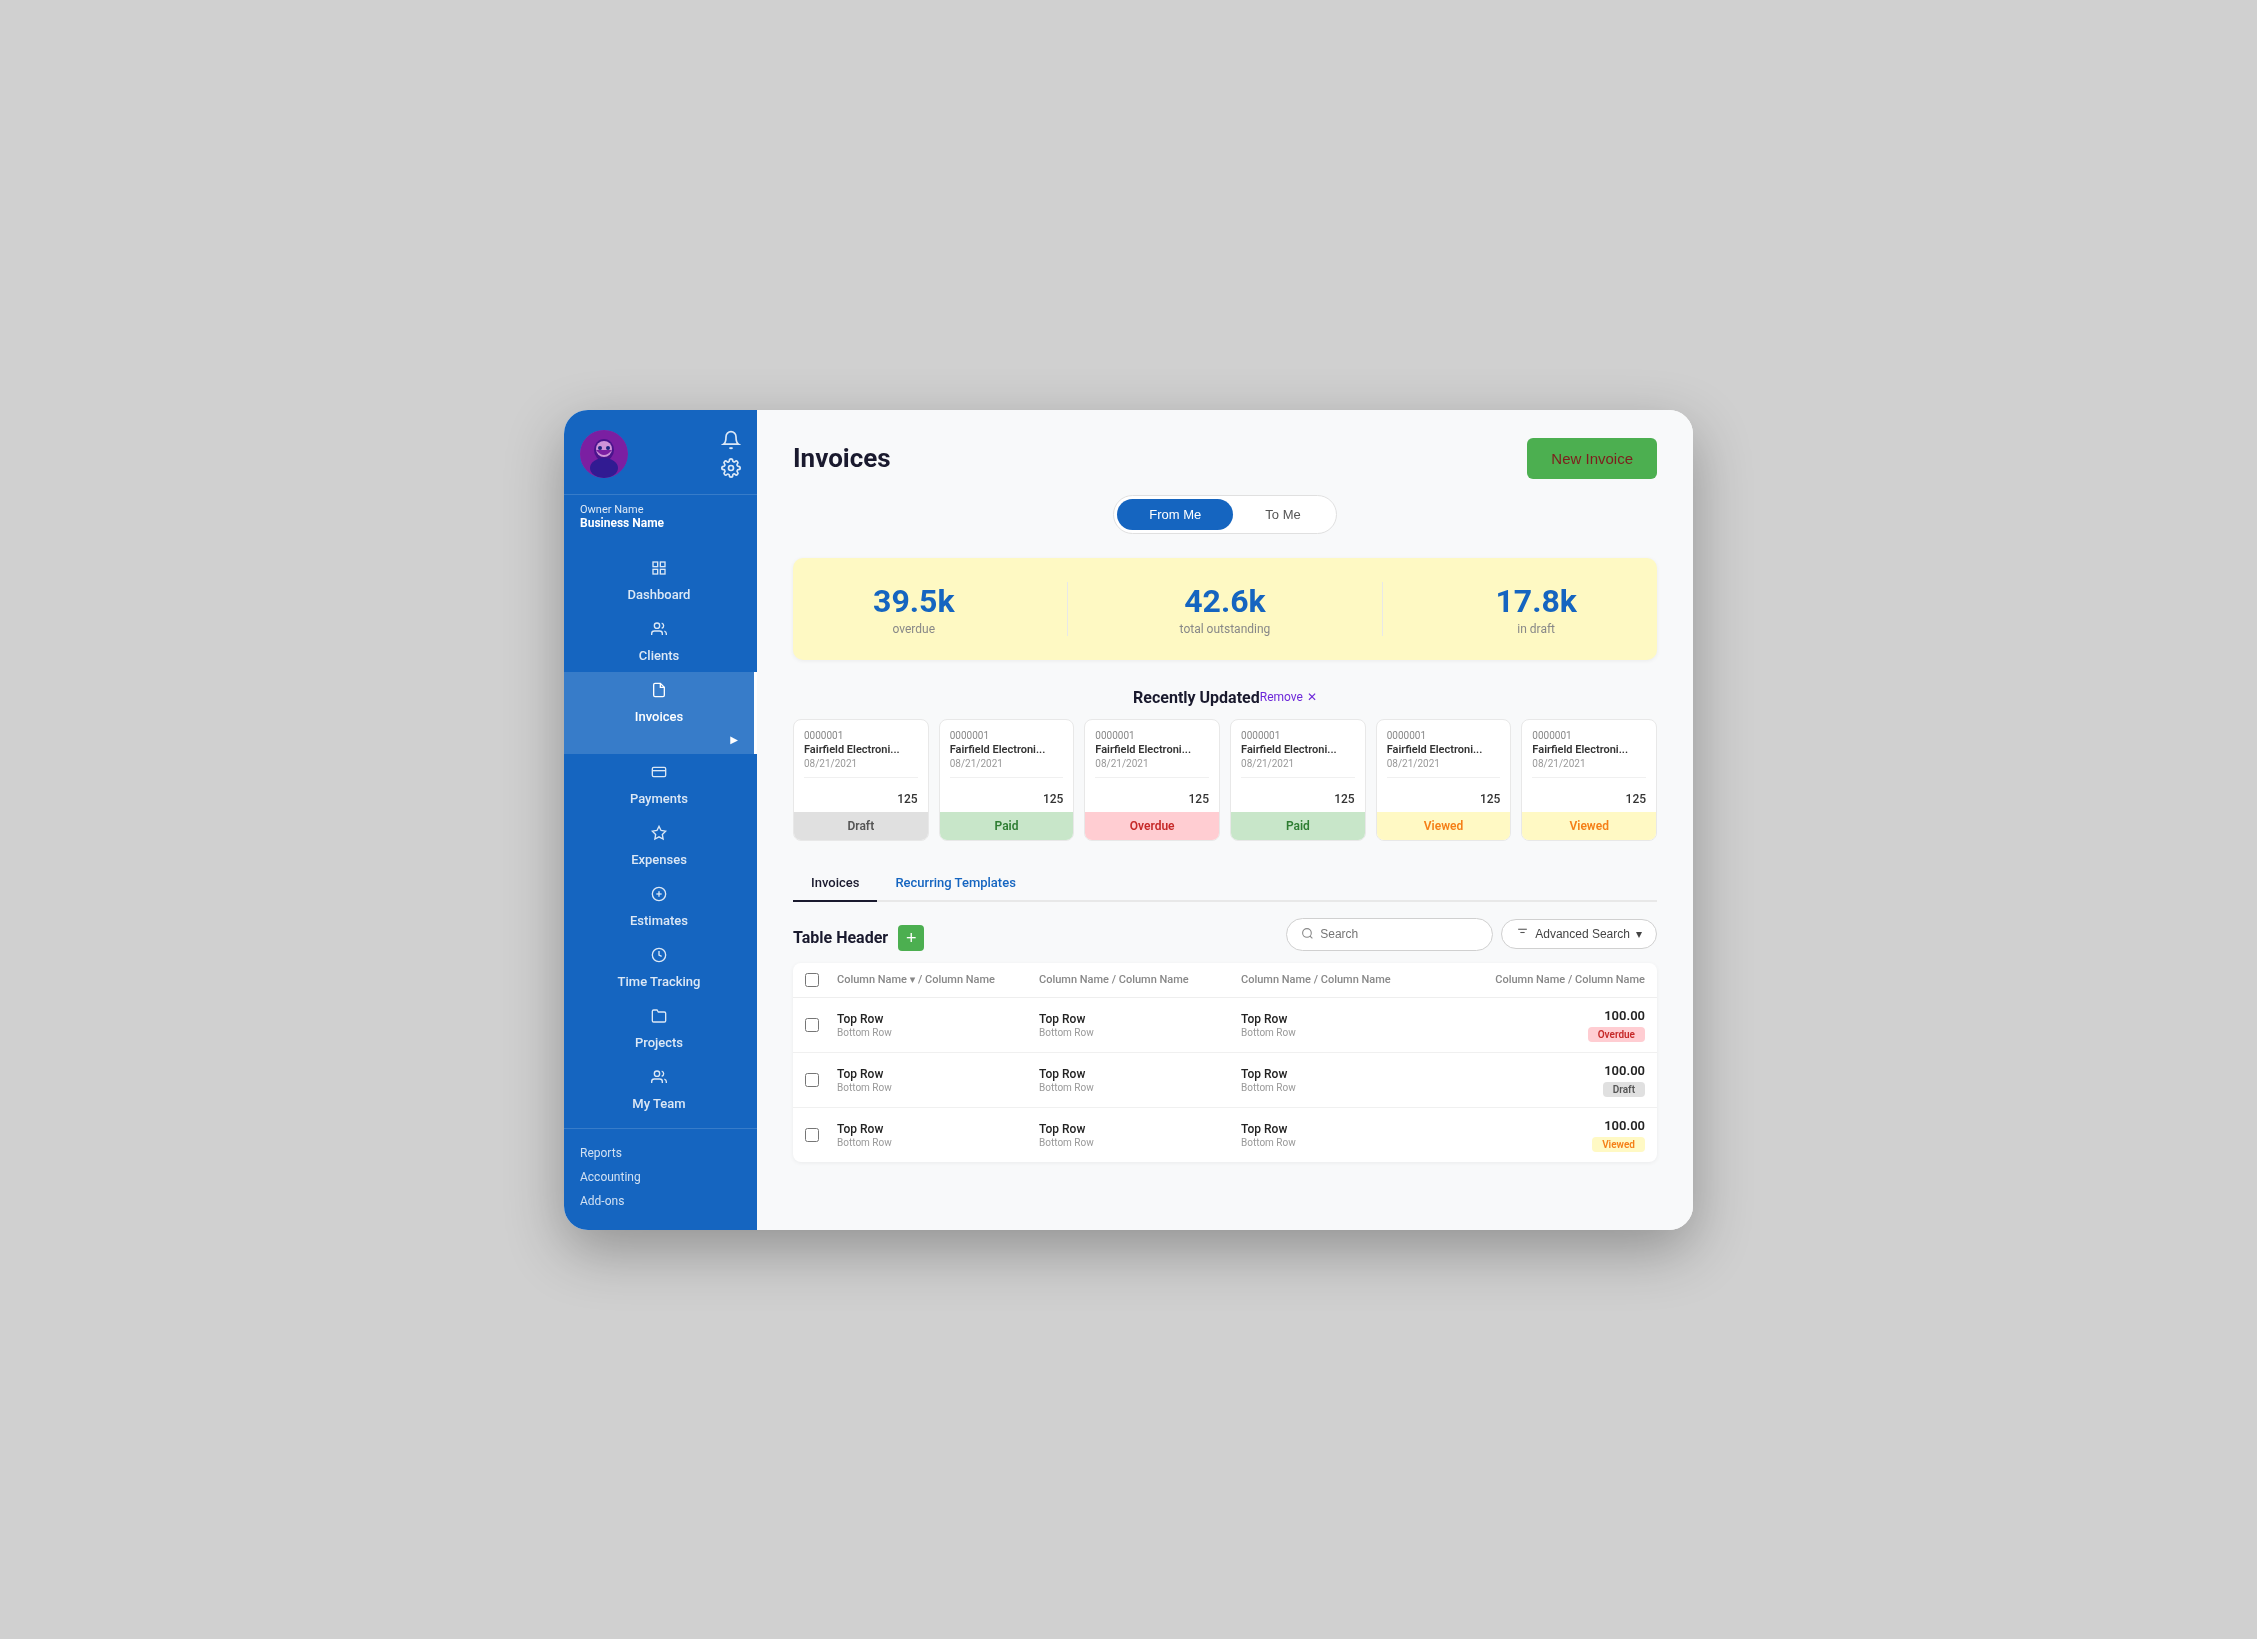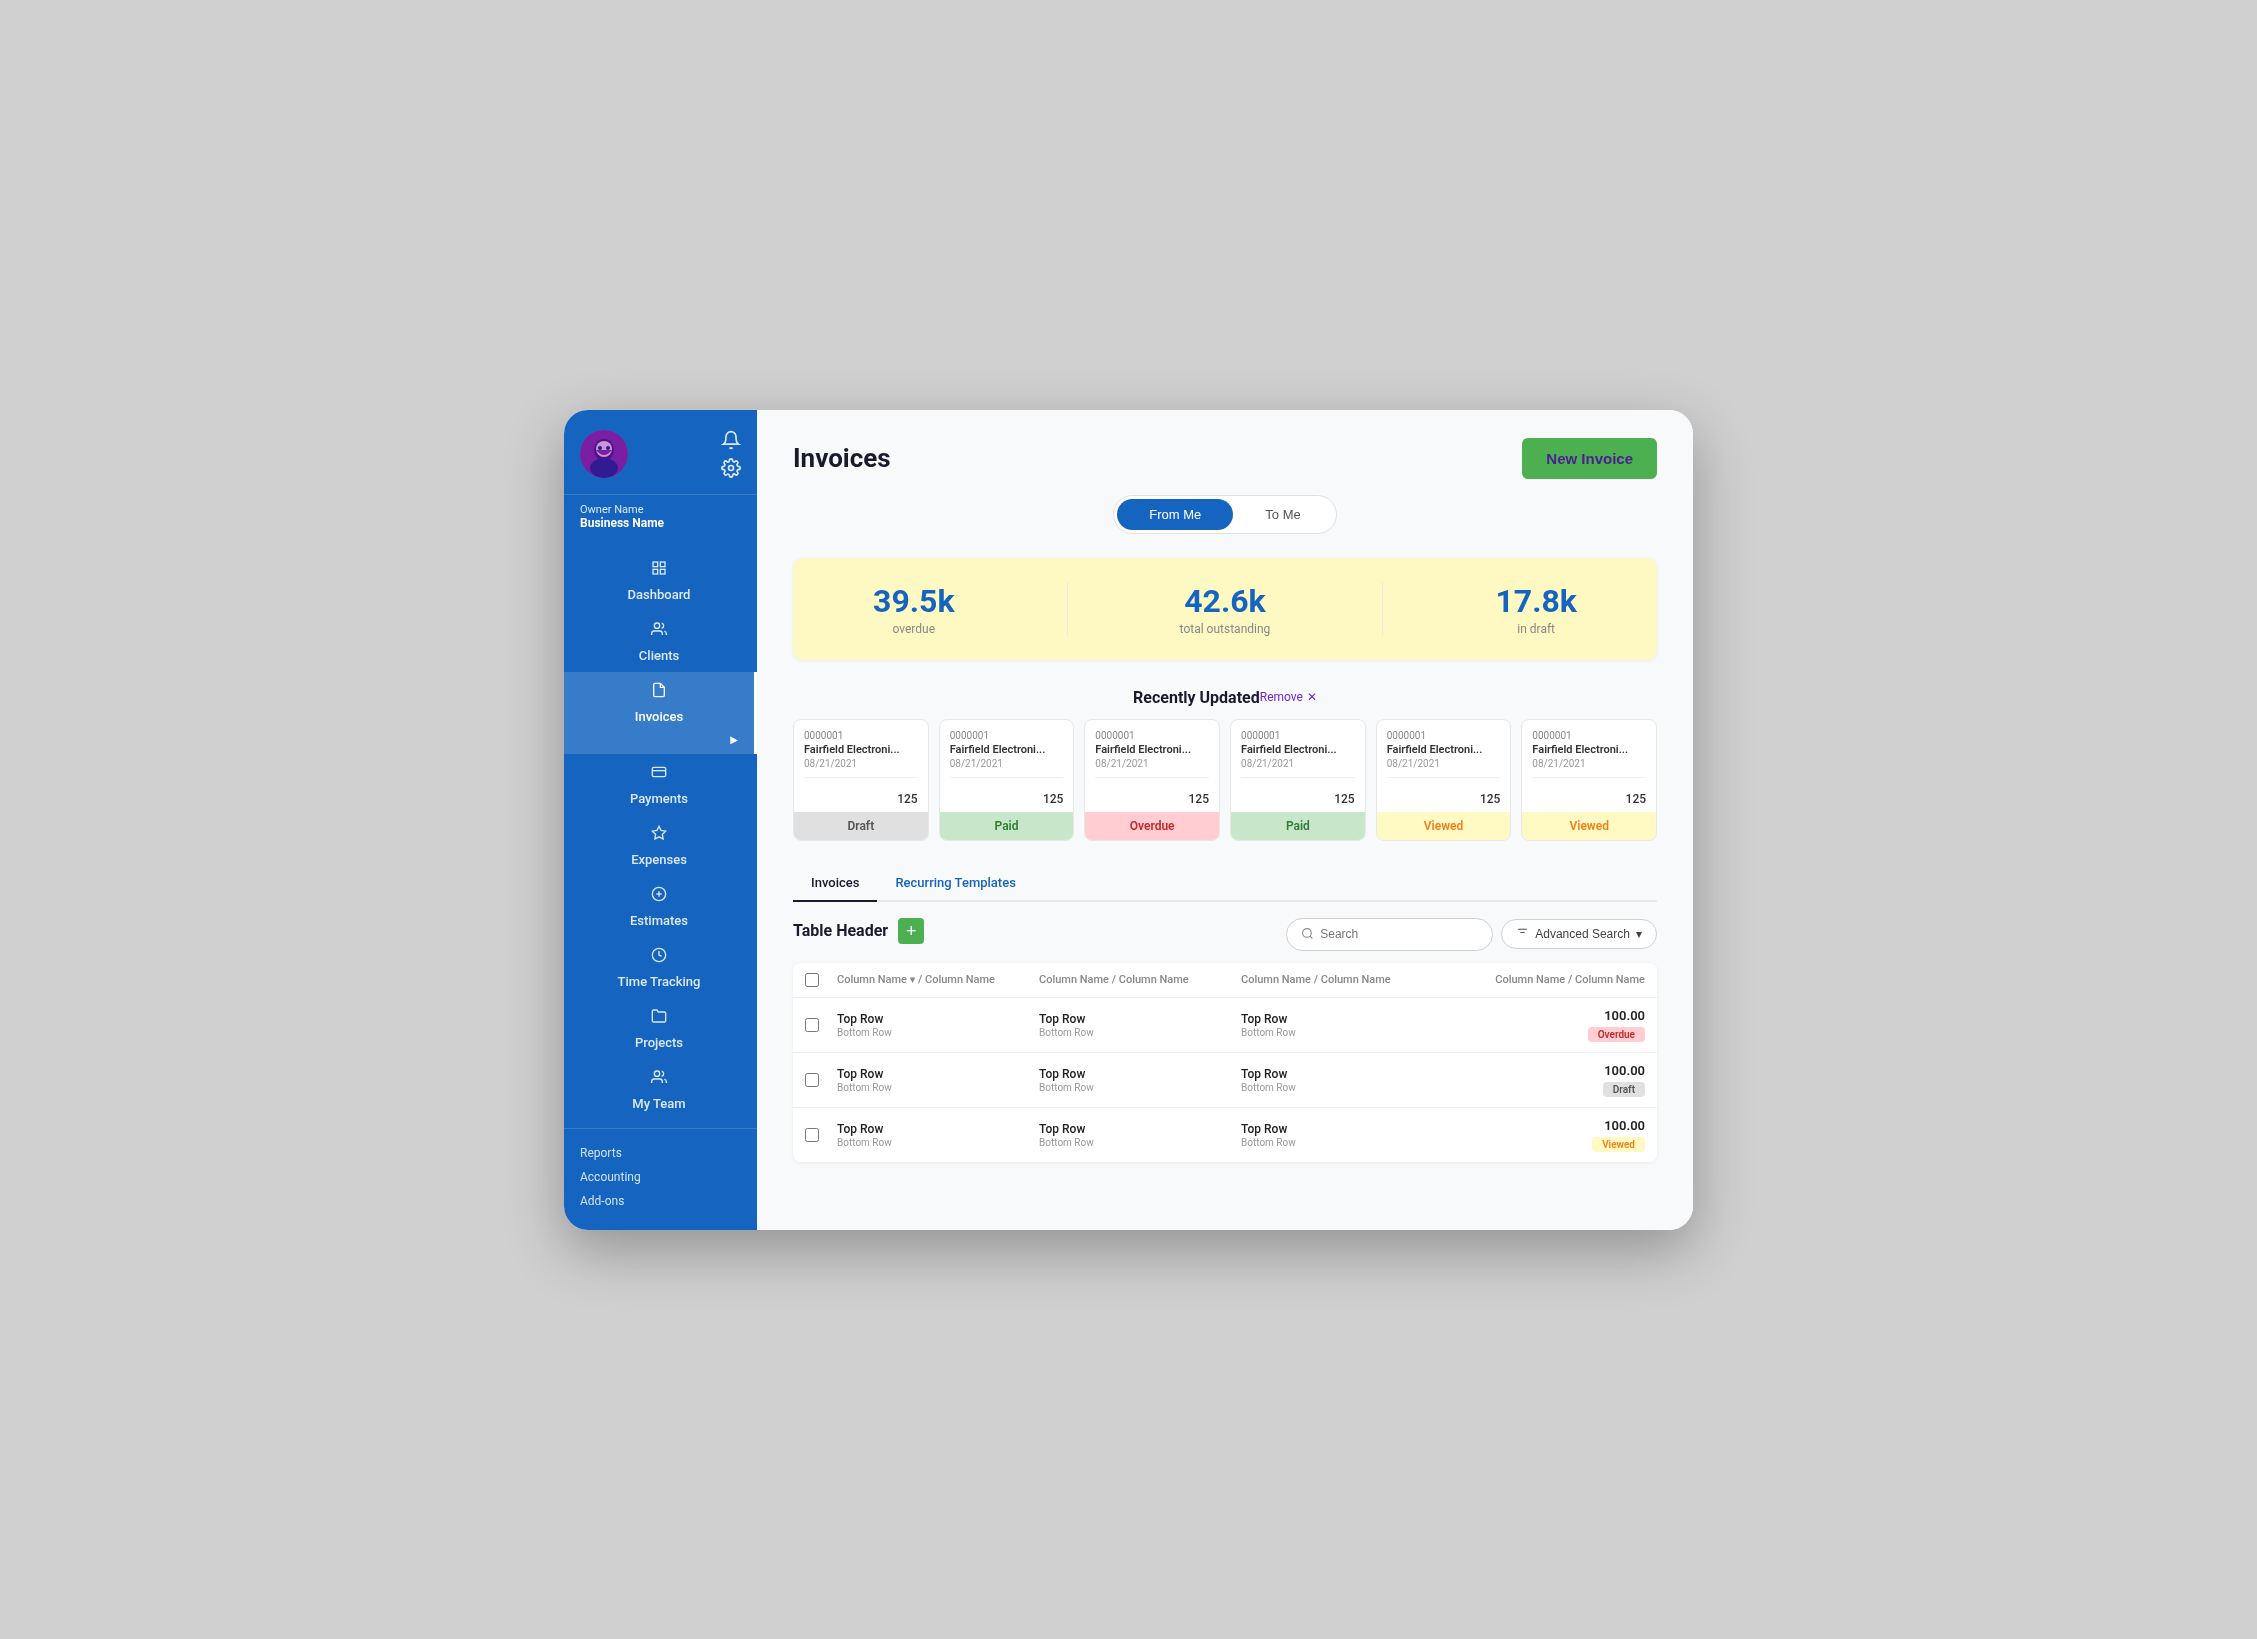--- a/index.html
+++ b/index.html
@@ -132,26 +132,26 @@
       justify-content: space-between;
       margin-bottom: 16px;
     }
     .page-title {
       font-size: 26px;
       font-weight: 700;
       color: #1a1a2e;
     }
     .new-invoice-btn {
       background: #4caf50;
-      color: #4c1d95;
+      color: #7f1d1d;
       border: none;
       padding: 12px 24px;
       border-radius: 6px;
       font-size: 15px;
-      font-weight: 700;
+      font-weight: 400;
       cursor: pointer;
     }
     
     .toggle-bar {
       display: flex;
       justify-content: center;
       margin-bottom: 24px;
     }
     .toggle-container {
       background: #fff;
@@ -269,21 +269,21 @@
       color: #888;
     }
     .tab.active {
       color: #1a1a2e;
       border-bottom-color: #1a1a2e;
     }
     .tab.blue { color: #1565c0; }
     
     .table-toolbar {
       display: flex;
-      align-items: flex-start;
+      align-items: flex-end;
       justify-content: space-between;
       margin-bottom: 12px;
     }
     .table-header-left {
       display: flex;
       align-items: center;
       gap: 10px;
     }
     .table-title {
       font-size: 16px;

